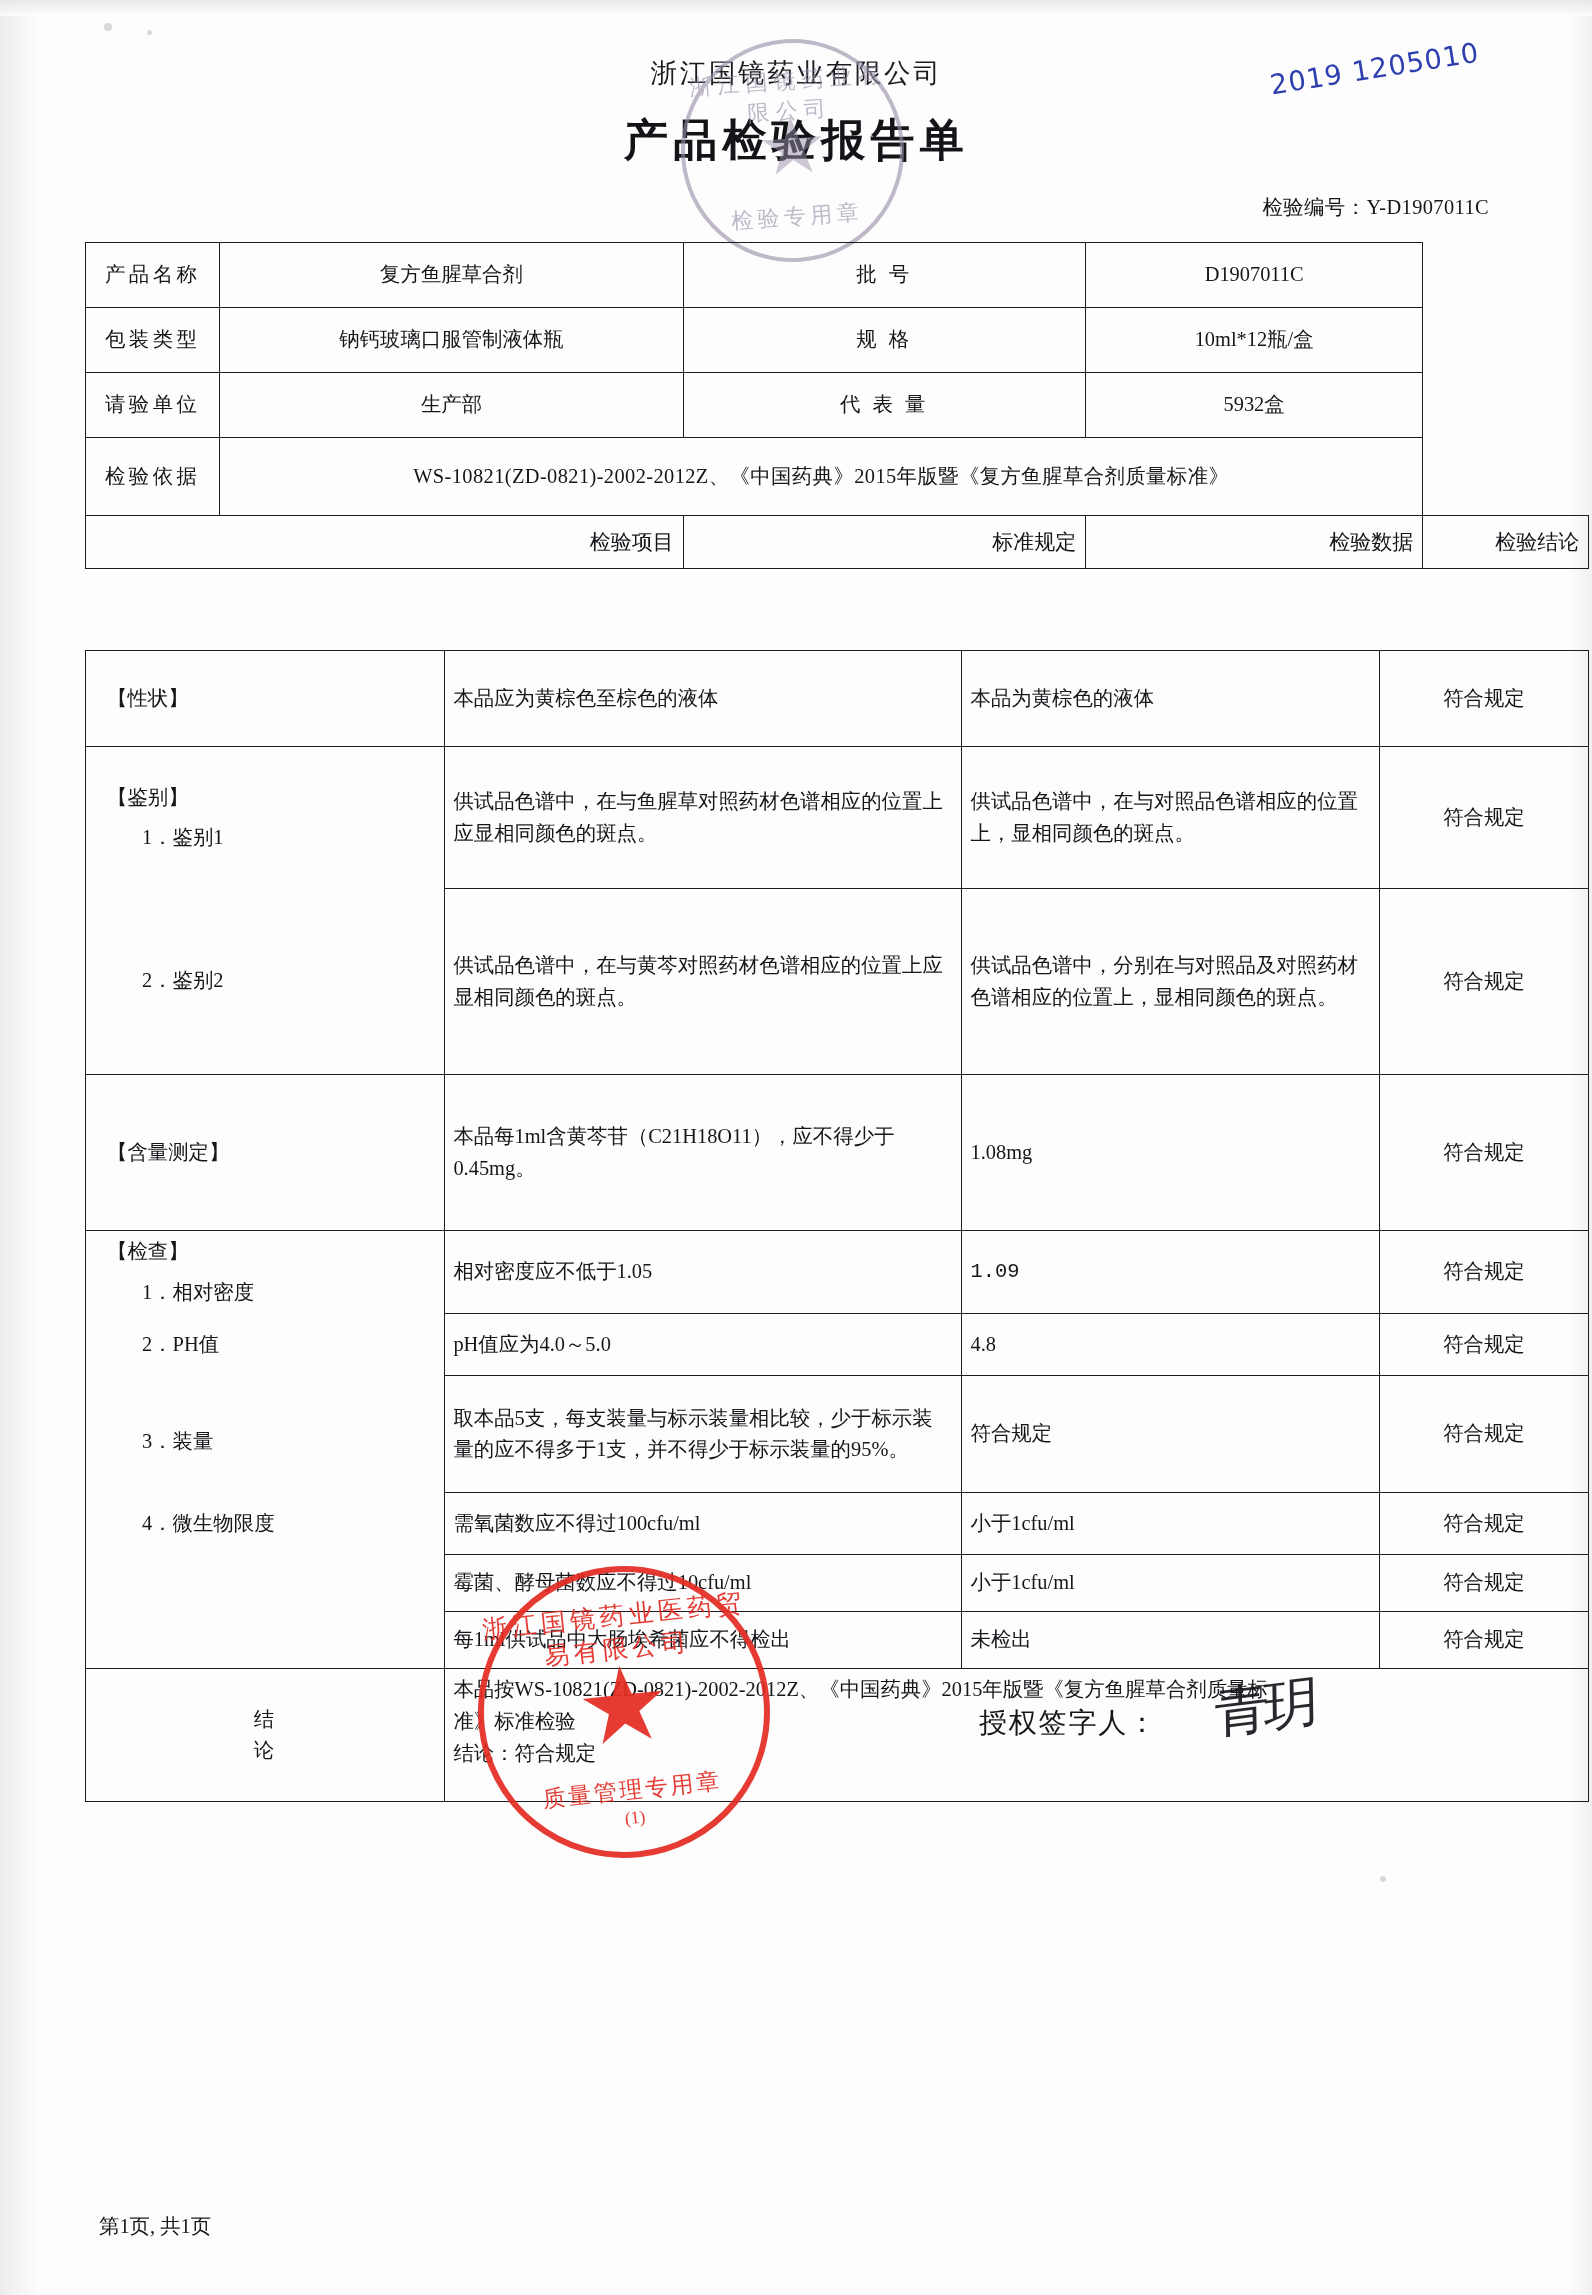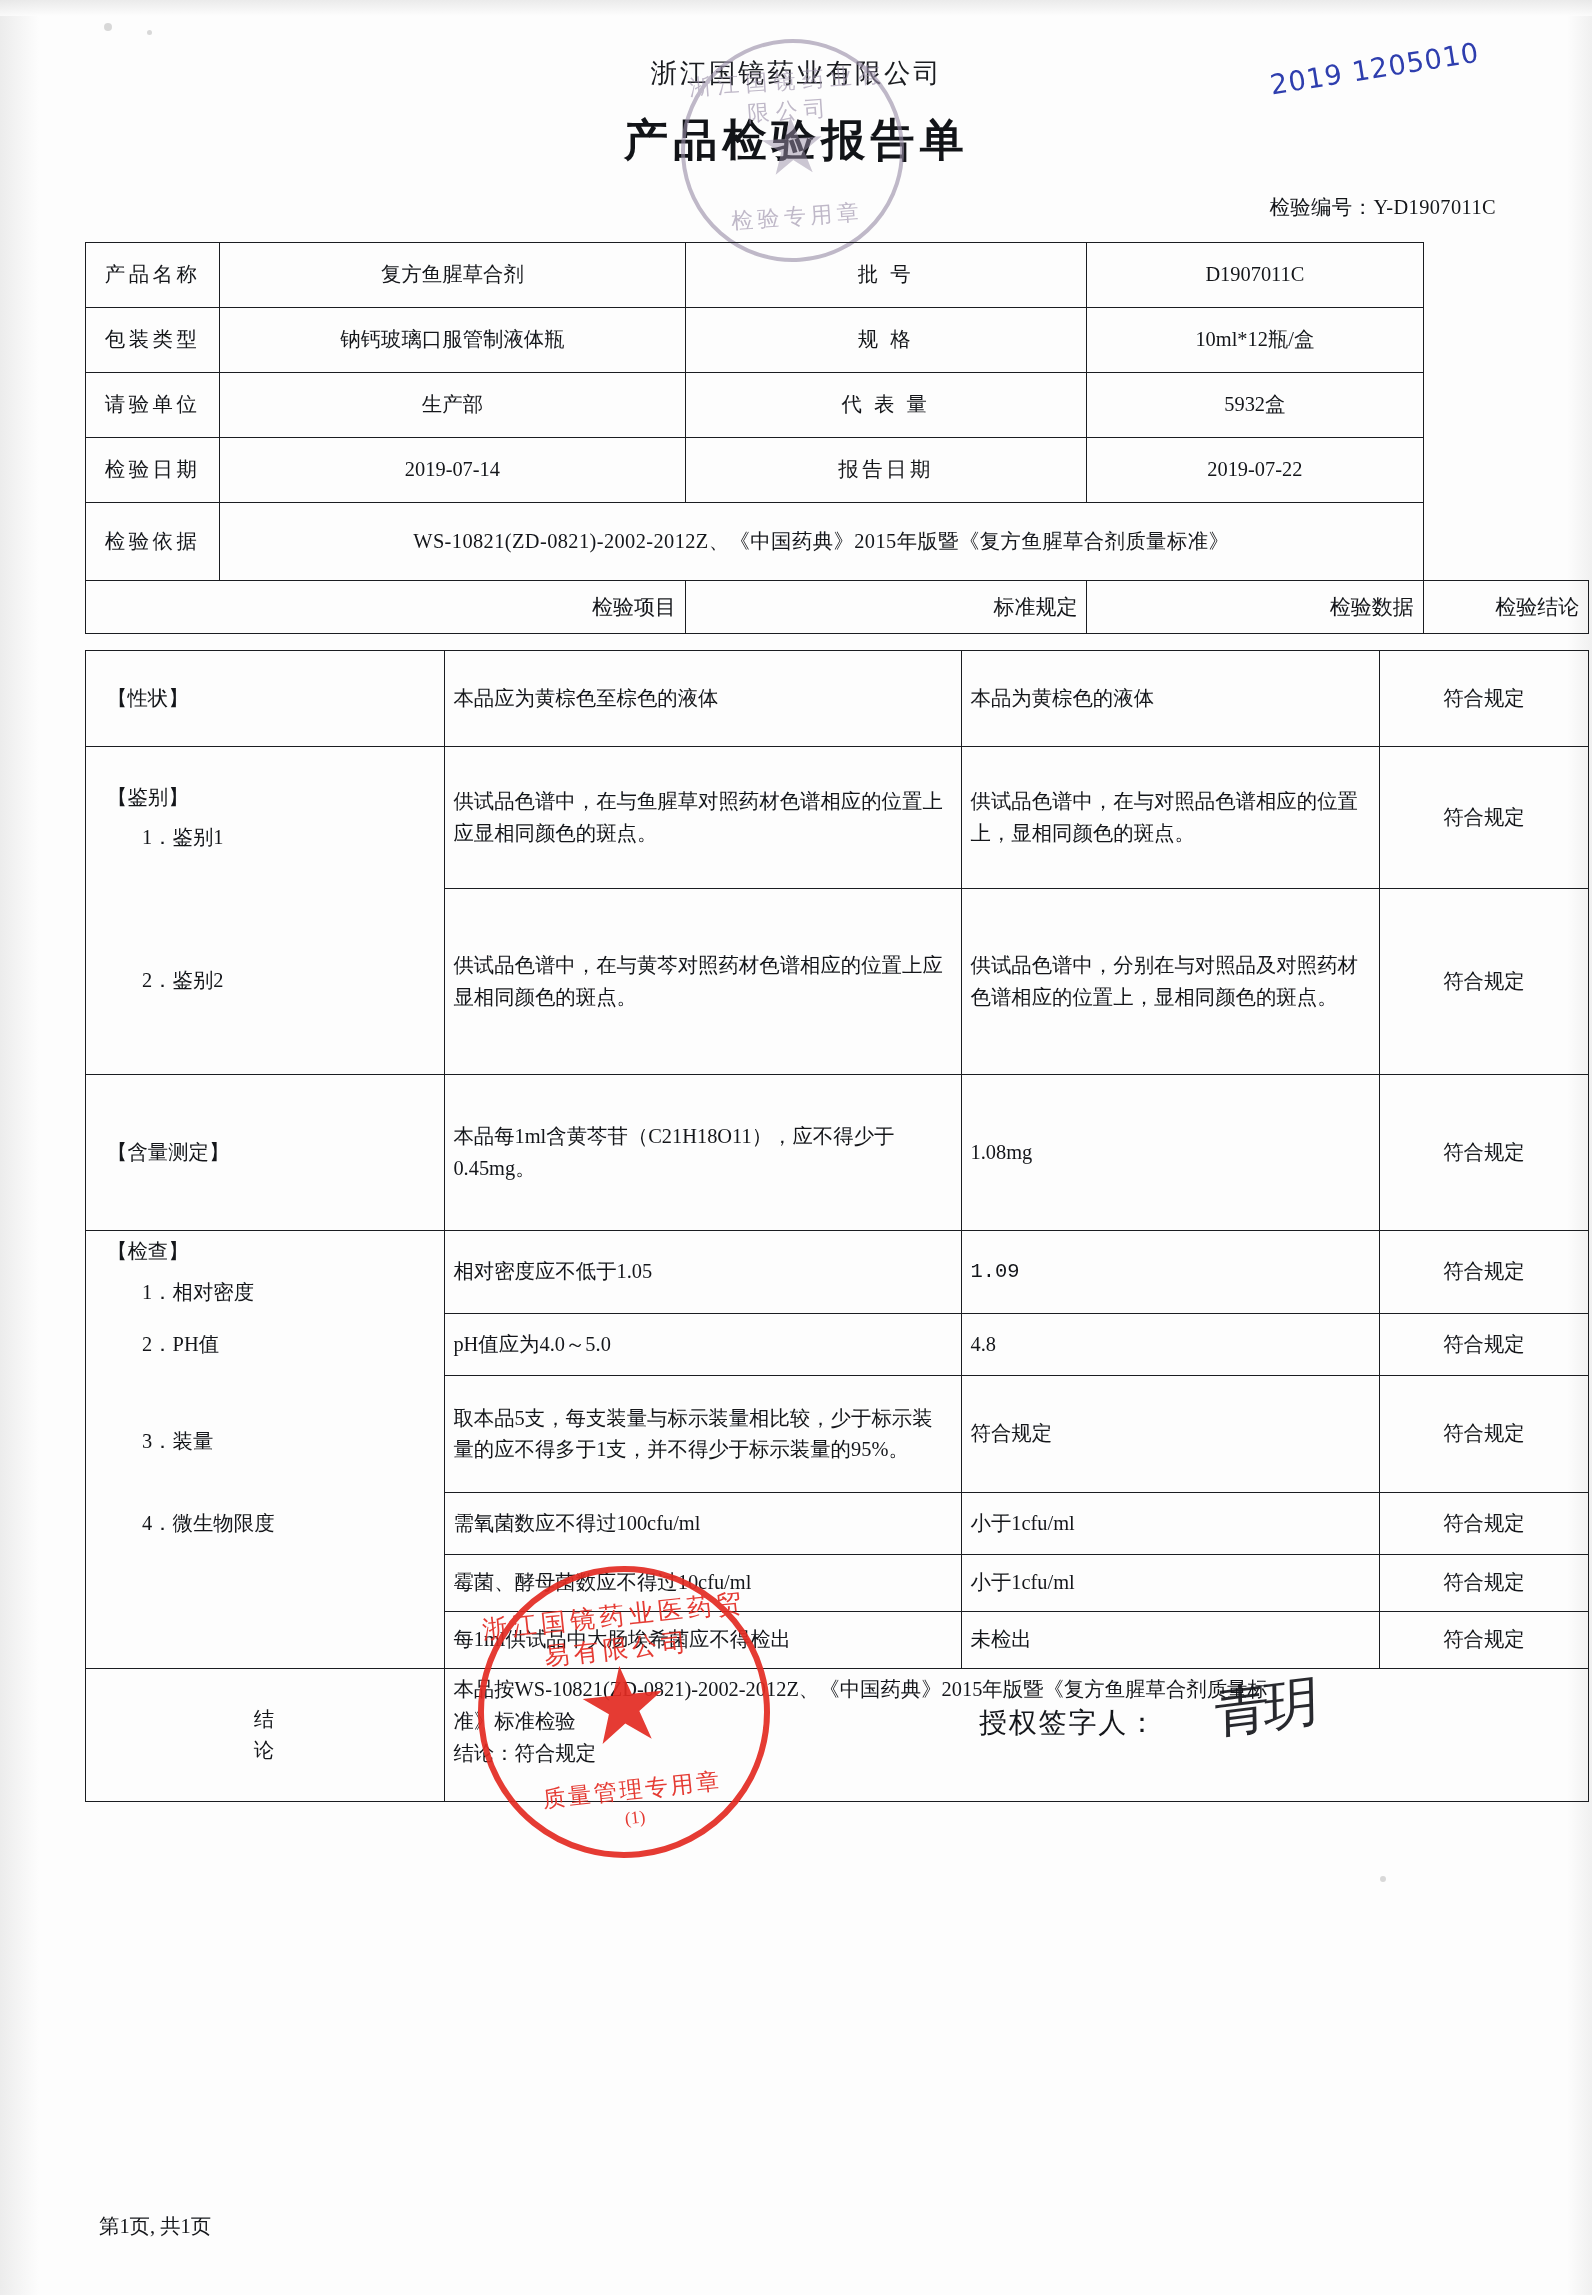--- a/index.html
+++ b/index.html
@@ -37,21 +37,21 @@
     text-align: center;
   }
   .company {
     font-size: 26.5px; letter-spacing: 2.7px; color:#1a1c20;
   }
   .doc-title {
     margin-top: 19.5px;
     font-size: 44px; font-weight: bold; letter-spacing: 5.3px; color:#121418;
   }
   .report-no {
-    position:absolute; right: 97px; top: 193px;
+    position:absolute; right: 104px; top: 193px;
     font-size: 20.4px; letter-spacing: 0.4px;
   }
 
   
   .hand-num {
     position:absolute; right: 113px; top: 53px;
     font-family: "DejaVu Sans", sans-serif;
     font-size: 27.4px; color:#1d2ea8;
     transform: rotate(-9deg);
     letter-spacing: 0.9px;
@@ -207,26 +207,20 @@
         <td class="c">钠钙玻璃口服管制液体瓶</td>
         <td class="lbl">规    格</td>
         <td class="c">10ml*12瓶/盒</td>
       </tr>
       <tr class="tall">
         <td class="lbl">请验单位</td>
         <td class="c">生产部</td>
         <td class="lbl">代 表 量</td>
         <td class="c">5932盒</td>
       </tr>
-      <tr class="tall">
-        <td class="lbl">检验日期</td>
-        <td class="c">2019-07-14</td>
-        <td class="lbl">报告日期</td>
-        <td class="c">2019-07-22</td>
-      </tr>
       <tr class="basis">
         <td class="lbl">检验依据</td>
         <td class="val" colspan="3">WS-10821(ZD-0821)-2002-2012Z、《中国药典》2015年版暨《复方鱼腥草合剂质量标准》</td>
       </tr>
 
       <tr class="rhead">
         <td colspan="2" style="width: 319px;">检验项目</td>
         <td style="width: 460px;">标准规定</td>
         <td style="width: 372px; border-right: 1.4px solid rgb(27, 29, 33);">检验数据</td>
       <td class="c" style="width: 186px;">检验结论</td>

